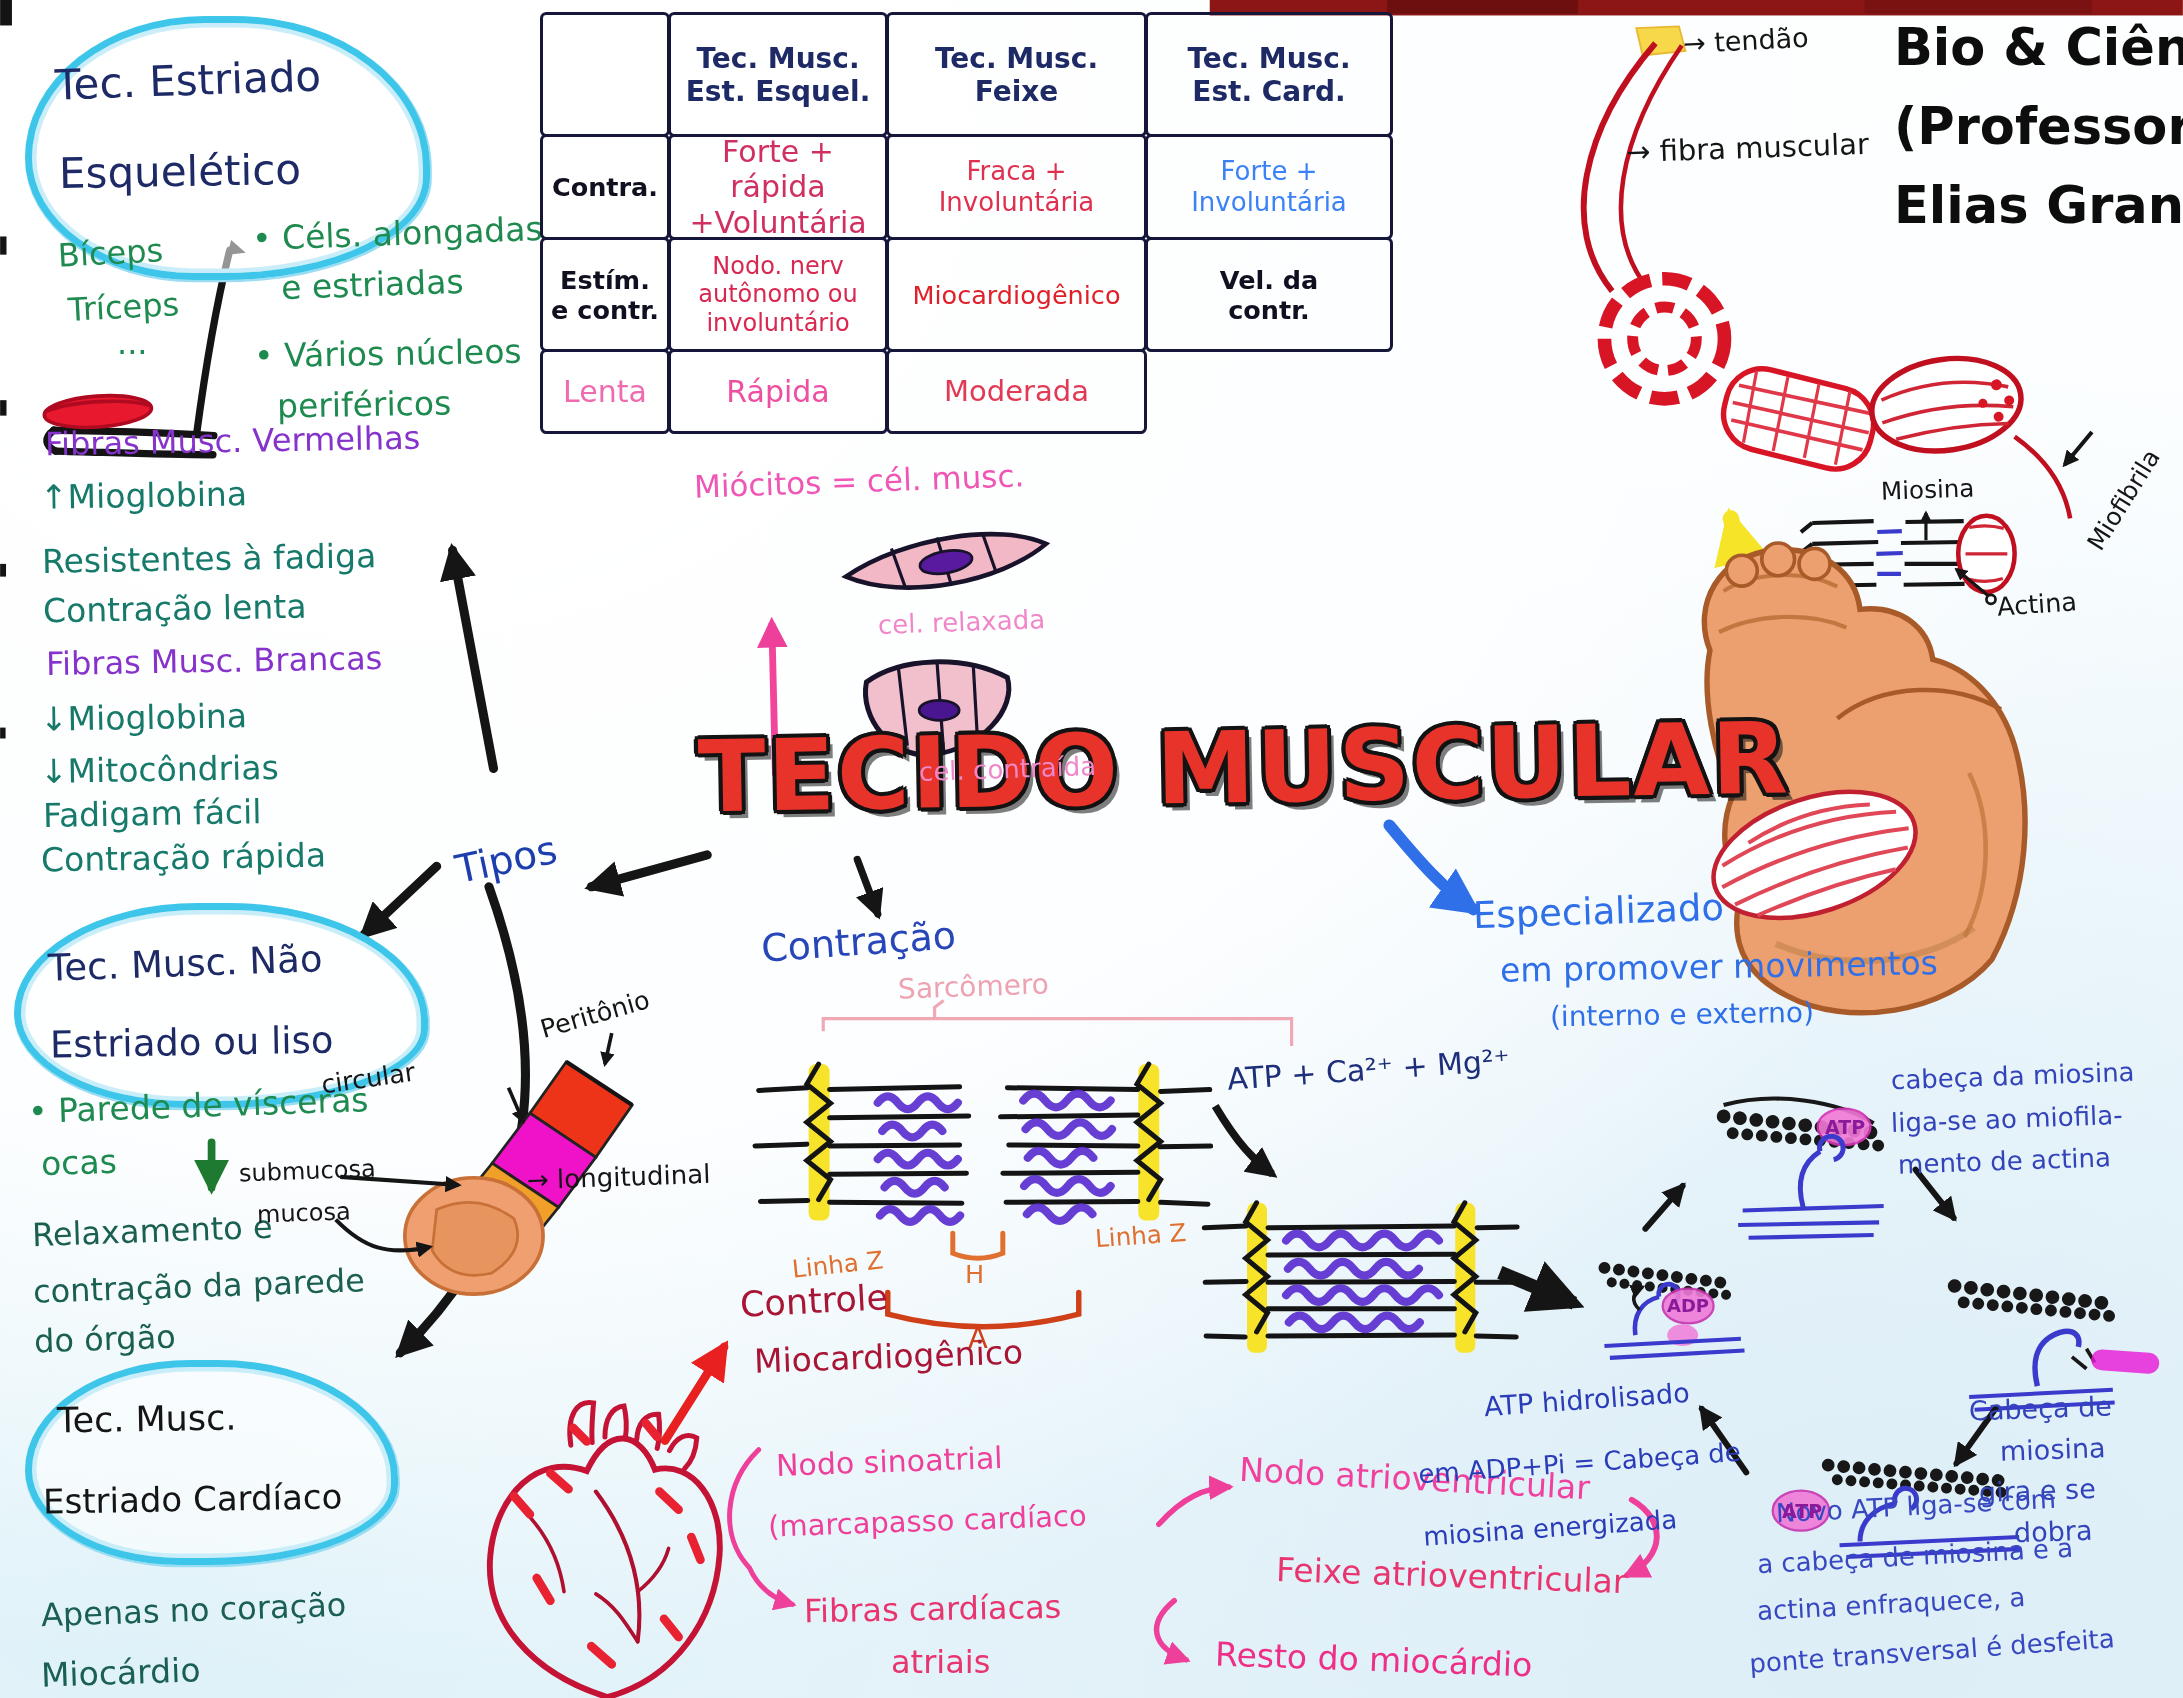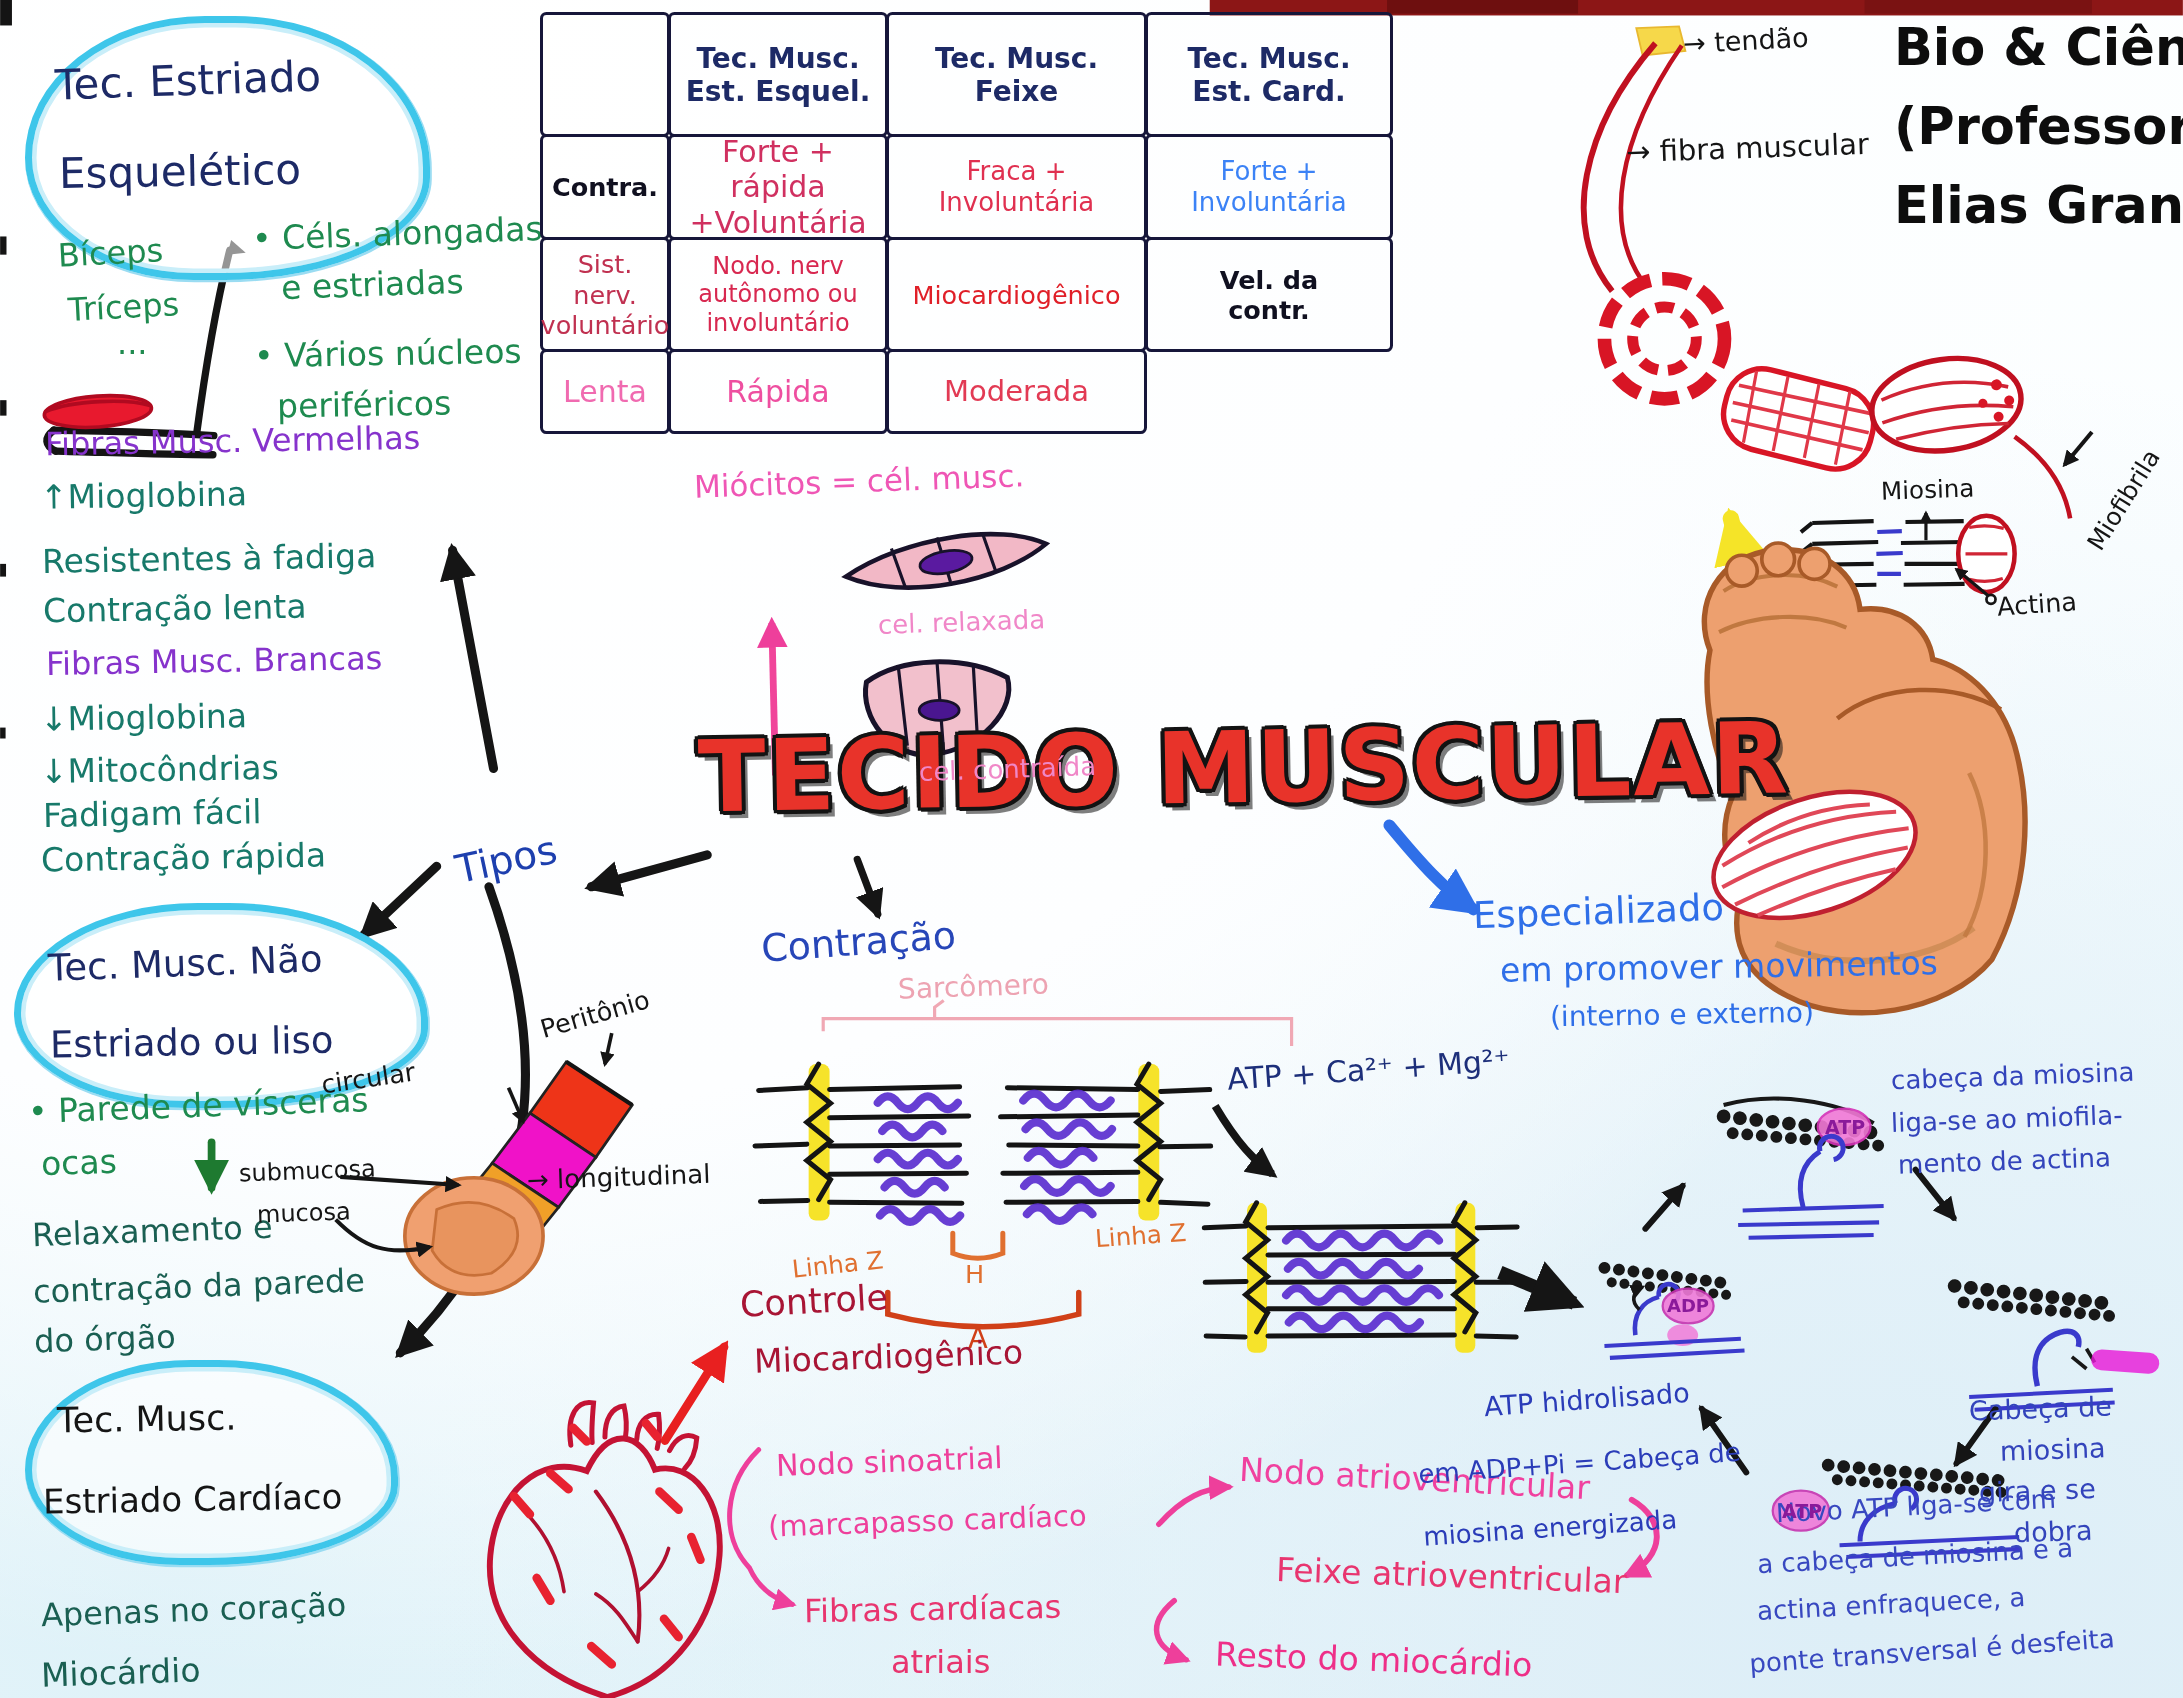--- a/index.html
+++ b/index.html
@@ -367,23 +367,23 @@
   </div>
   <div class="cell" style="font-size:26px;color:#e03050">
     <div>Fraca +</div>
     <div>Involuntária</div>
   </div>
   <div class="cell" style="font-size:26px;color:#3b82f6">
     <div>Forte +</div>
     <div>Involuntária</div>
   </div>
 
-  <div class="cell" style="font-size:25.5px;color:#c03050">
-    <div>Sist. nerv.</div>
-    <div>voluntário</div>
+  <div class="cell rlabel">
+    <div>Estím.</div>
+    <div>e contr.</div>
   </div>
   <div class="cell" style="font-size:24px;color:#d82850">
     <div>Nodo. nerv</div>
     <div>autônomo ou</div>
     <div>involuntário</div>
   </div>
   <div class="cell" style="font-size:25.5px;color:#e01f28">
     <div>Miocardiogênico</div>
   </div>
 

